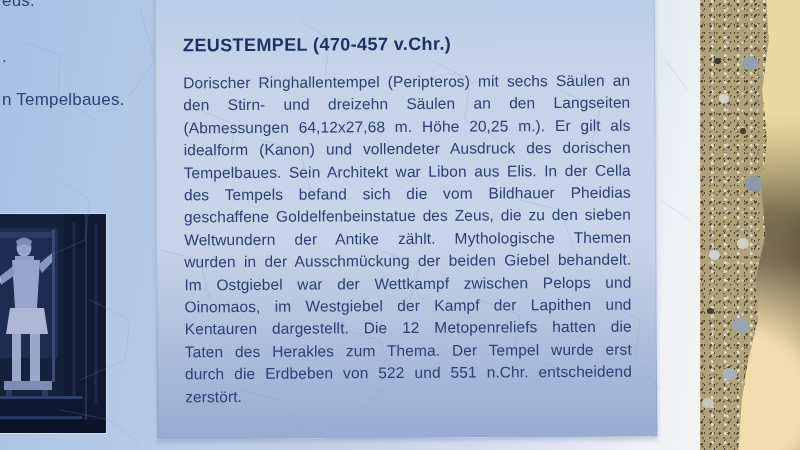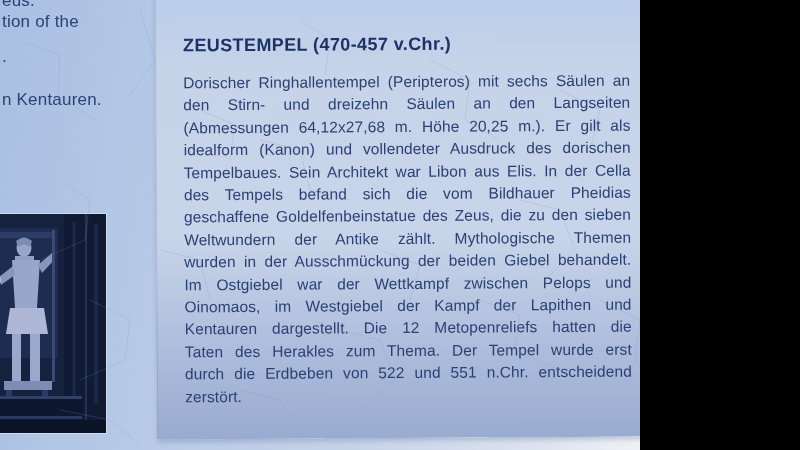--- a/index.html
+++ b/index.html
@@ -1,16 +1,16 @@
 <!DOCTYPE html>
 <html><head>
 <meta charset="utf-8">
 <style>
   html,body{margin:0;padding:0;background:#000;}
-  .photo{position:relative;width:640px;height:450px;overflow:hidden;
+  .photo{position:relative;width:800px;height:450px;overflow:hidden;
          font-family:"Liberation Sans",sans-serif;background:#b3c6e5;}
 
   
   .bg-right{position:absolute;left:718px;top:0;width:82px;height:450px;overflow:hidden;}
   .bg-right .blur{position:absolute;inset:-12px;filter:blur(3px);
     background:
       radial-gradient(circle at 30% 87%, #f0dcae 0 16%, rgba(240,220,174,0) 46%),
       radial-gradient(circle at 65% 6%, #e8d9a2 0 22%, rgba(232,217,162,0) 55%),
       radial-gradient(circle at 96% 93%, #2e2416 0 38%, rgba(46,36,22,0) 72%),
       linear-gradient(180deg,#d9ca96 0%,#cdbb85 12%,#a2905f 26%,#7e6f4b 42%,
@@ -80,23 +80,22 @@
     <div class="pebble" style="left:47px;top:238px;width:12px;height:11px;background:#d2cfc4;"></div>
     <div class="pebble" style="left:33px;top:368px;width:14px;height:12px;background:#a8b0ba;"></div>
     <div class="pebble" style="left:24px;top:58px;width:7px;height:6px;background:#3f3a2c;"></div>
     <div class="pebble" style="left:50px;top:128px;width:6px;height:6px;background:#474230;"></div>
     <div class="pebble" style="left:17px;top:308px;width:7px;height:6px;background:#44402f;"></div>
   </div>
 
   <div class="sign">
 
     <div class="frag" style="top:-9px;">eus.</div>
-    <div class="frag" style="top:12px;">tion of the</div>
     <div class="frag" style="top:47px;">.</div>
-    <div class="frag" style="top:90px;">n Kentauren.</div>
+    <div class="frag" style="top:90px;">n Tempelbaues.</div>
 
     <div class="statue">
       <svg width="120" height="219" viewBox="0 0 120 219" xmlns="http://www.w3.org/2000/svg">
         <rect x="0" y="0" width="120" height="219" fill="#16213d"></rect>
         <rect x="78" y="0" width="42" height="219" fill="#111a33"></rect>
         <line x1="88" y1="8" x2="88" y2="200" stroke="#1c2a4a" stroke-width="3"></line>
         <line x1="100" y1="0" x2="100" y2="210" stroke="#233356" stroke-width="2"></line>
         <line x1="110" y1="10" x2="110" y2="190" stroke="#1a2846" stroke-width="4"></line>
         <rect x="6" y="14" width="66" height="130" fill="#1d2c50"></rect>
         <rect x="10" y="18" width="58" height="6" fill="#2c3c62"></rect>

